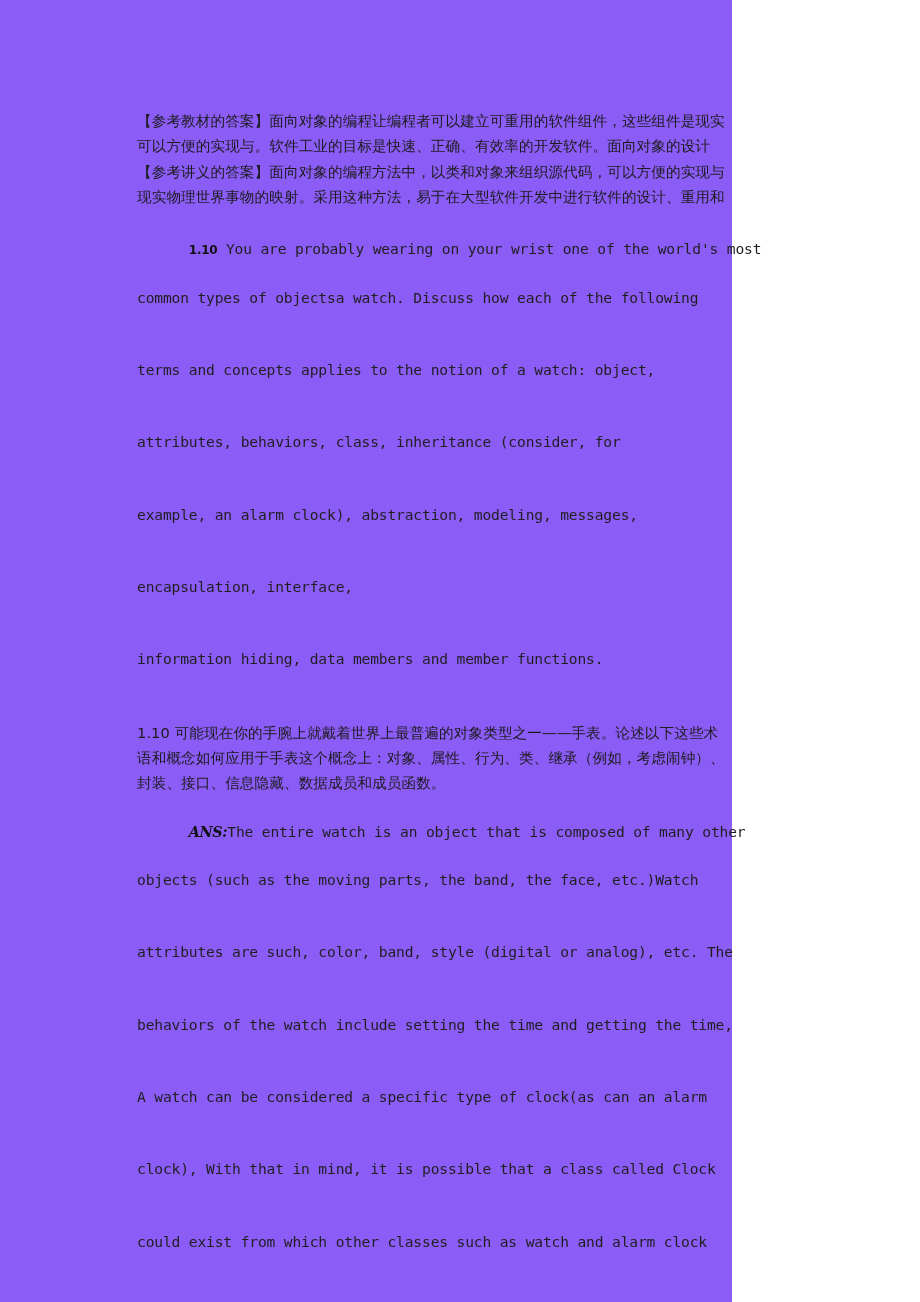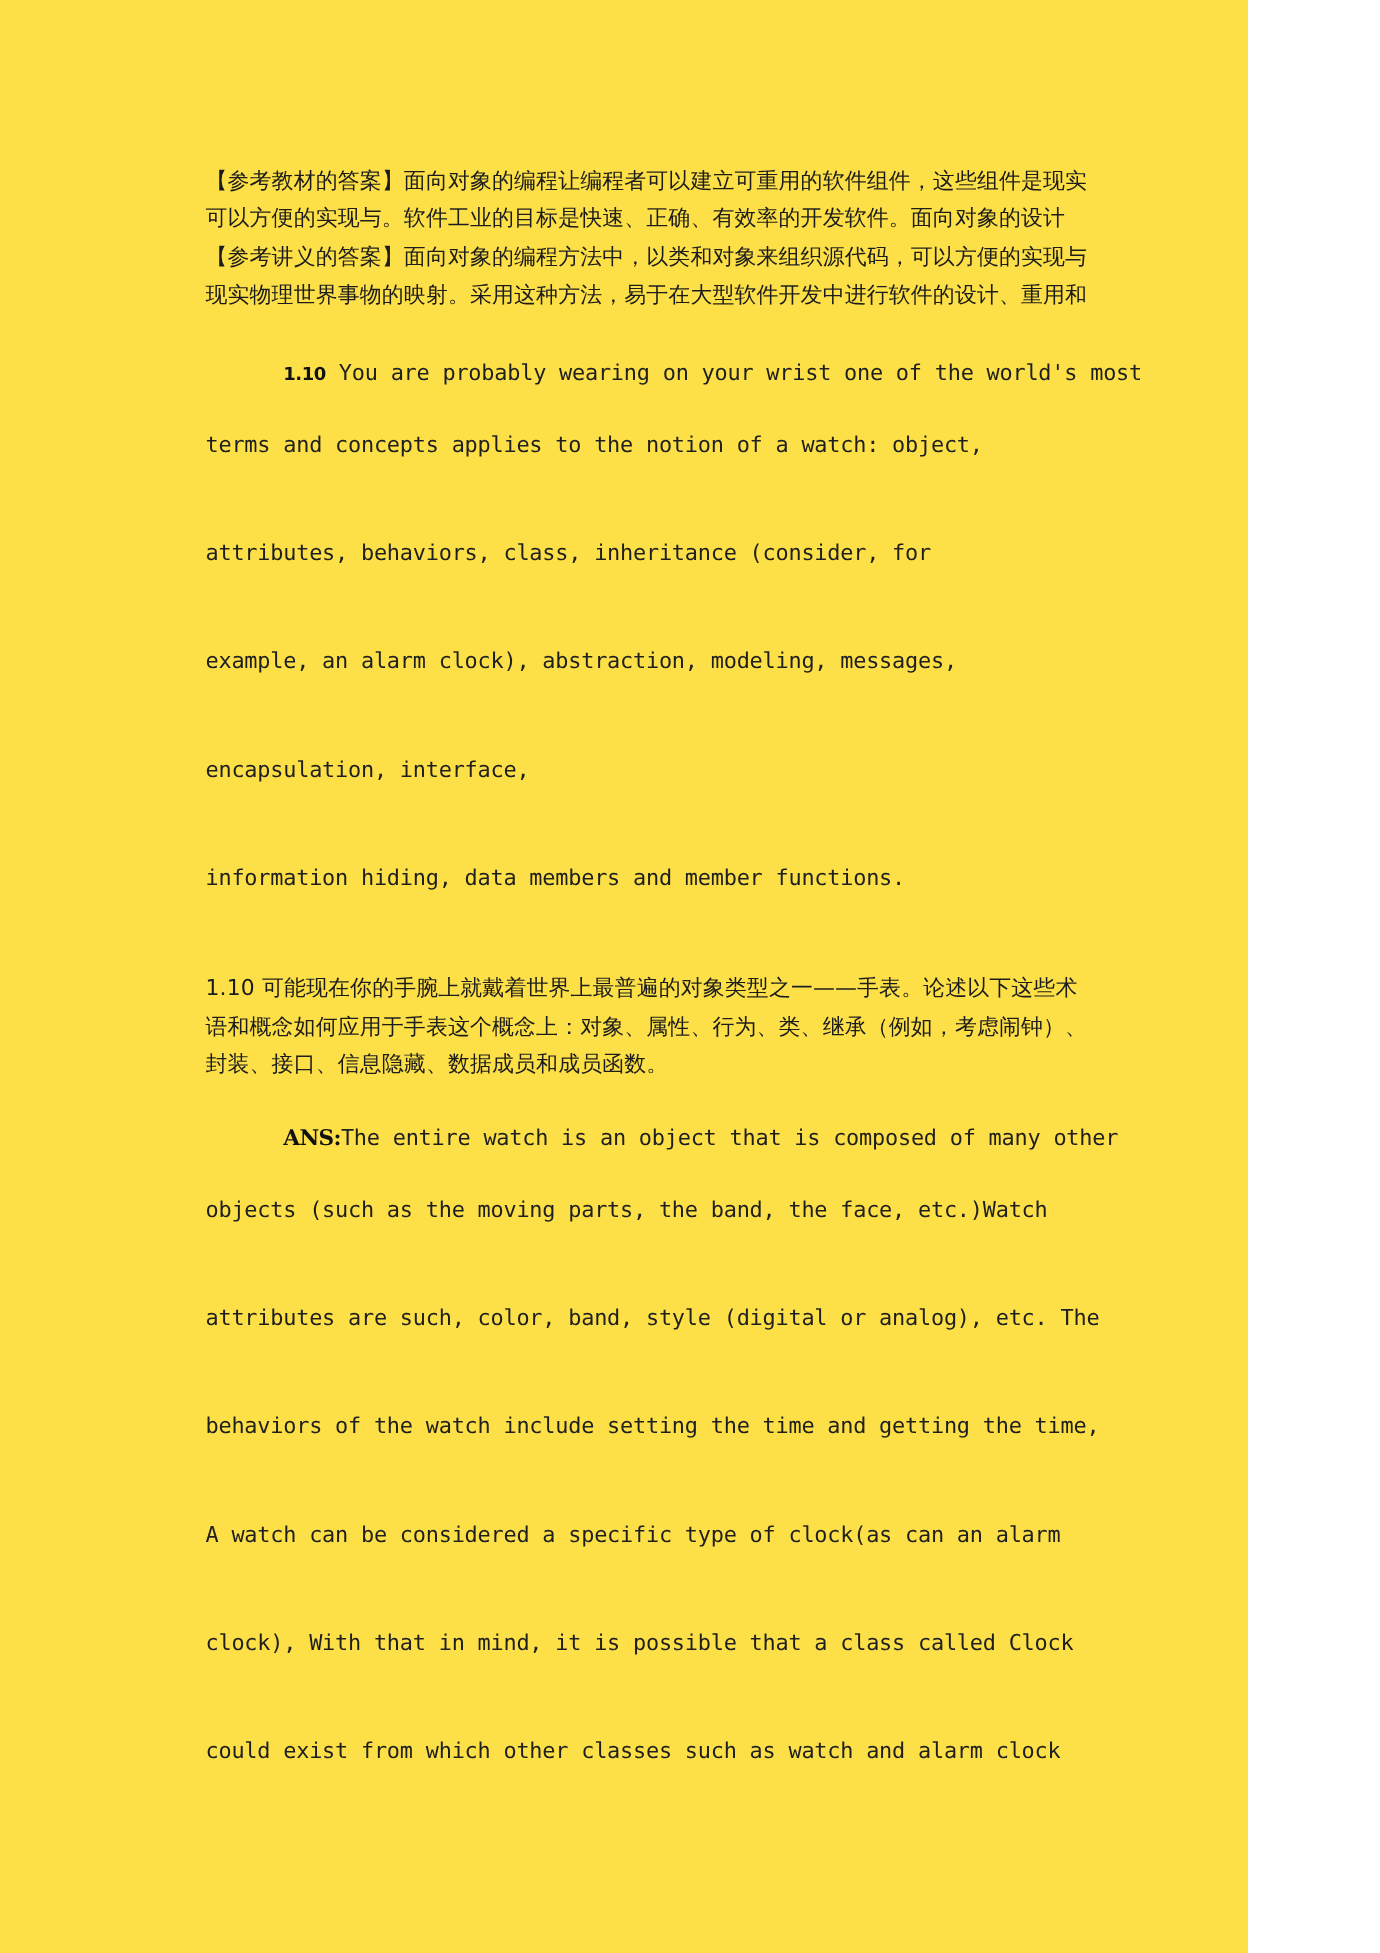--- a/index.html
+++ b/index.html
@@ -11,23 +11,23 @@
     width: 920px;
     height: 1302px;
     position: relative;
     overflow: hidden;
     font-family: "Liberation Serif", "DejaVu Serif", serif;
   }
   .page {
     position: absolute;
     left: 0;
     top: 0;
-    width: 832px;
+    width: 732px;
     height: 1302px;
-    background: #fde047;
+    background: #8b5cf6;
   }
   .content {
     position: absolute;
     left: 137px;
     top: 108px;
     width: 650px;
   }
 
   
   .cn-para {
@@ -59,20 +59,21 @@
   .num-bold {
     font-family: "DejaVu Sans", "Liberation Sans", sans-serif;
     font-weight: bold;
     font-size: 12px;
     color: #111111;
     letter-spacing: -0.3px;
   }
   .ans-tag {
     font-family: "DejaVu Serif", "Liberation Serif", serif;
     font-weight: bold;
+    font-style: italic;
     font-size: 14.4px;
     color: #121212;
     letter-spacing: -0.4px;
   }
 
   .spacer-sm { height: 3px; }
 </style>
 </head>
 <body>
 
@@ -86,20 +87,21 @@
 
     <div>
       <div class="cn-para">【参考讲义的答案】面向对象的编程方法中，以类和对象来组织源代码，可以方便的实现与</div>
       <div class="cn-para">现实物理世界事物的映射。采用这种方法，易于在大型软件开发中进行软件的设计、重用和</div>
     </div>
 
     <div class="spacer-sm"></div>
 
     <div class="en-para">
       <span class="num-bold">1.10</span><span class="en-line" style="display:inline"> You are probably wearing on your wrist one of the world's most</span>
+      <span class="en-line">common types of objectsa watch. Discuss how each of the following</span>
       <span class="en-line">terms and concepts applies to the notion of a watch: object,</span>
       <span class="en-line">attributes, behaviors, class, inheritance (consider, for</span>
       <span class="en-line">example, an alarm clock), abstraction, modeling, messages,</span>
       <span class="en-line">encapsulation, interface,</span>
       <span class="en-line">information hiding, data members and member functions.</span>
     </div>
 
     <div>
       <div class="cn-para">1.10 可能现在你的手腕上就戴着世界上最普遍的对象类型之一——手表。论述以下这些术</div>
       <div class="cn-para">语和概念如何应用于手表这个概念上：对象、属性、行为、类、继承（例如，考虑闹钟）、</div>

